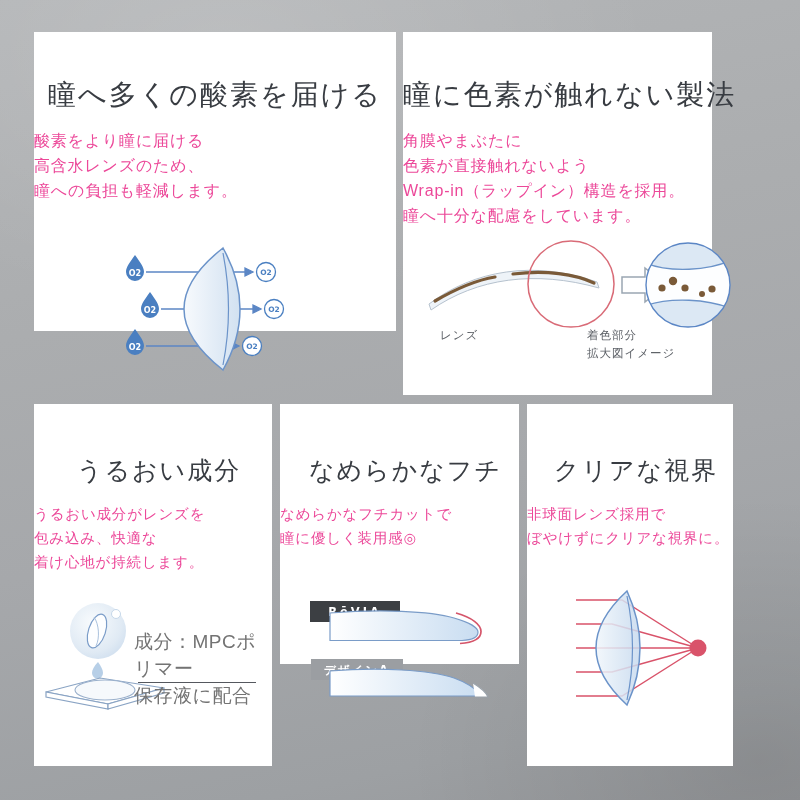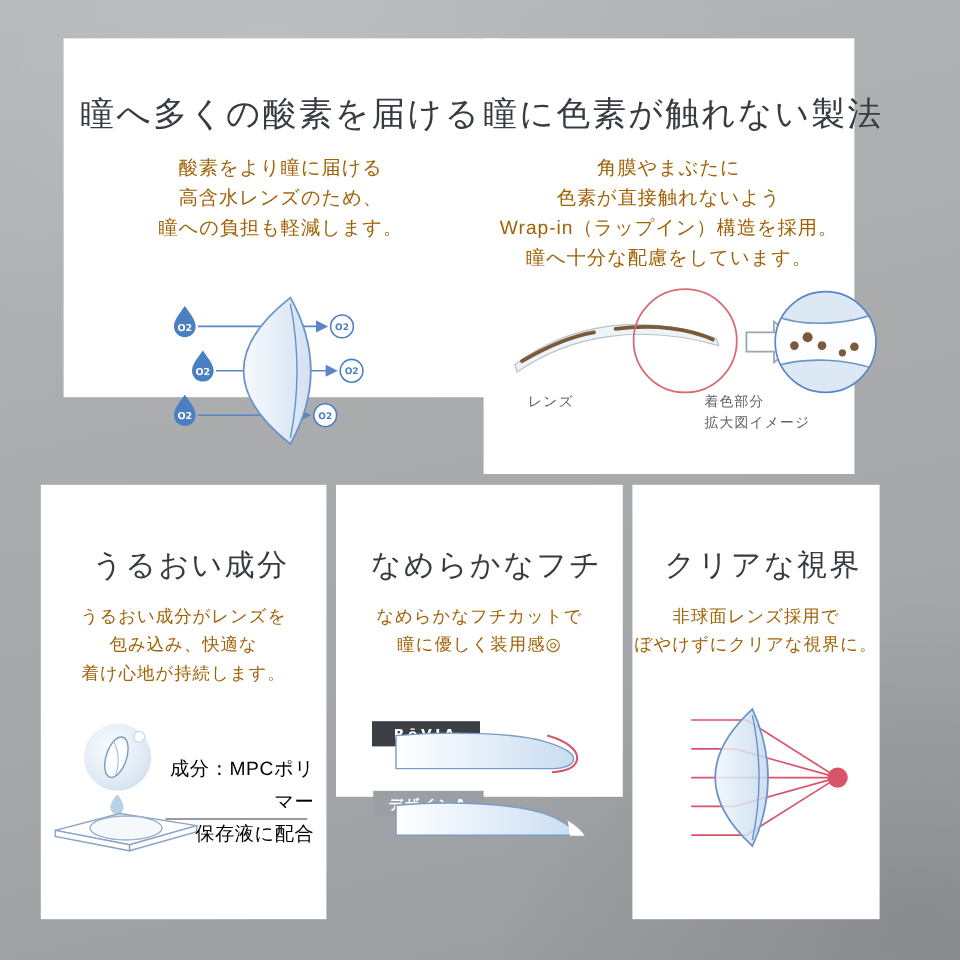--- a/index.html
+++ b/index.html
@@ -4,38 +4,38 @@
 <style>
   html,body{margin:0;padding:0;}
   body{width:800px;height:800px;overflow:hidden;
        font-family:"Liberation Sans","DejaVu Sans",sans-serif;}
   #stage{position:relative;width:800px;height:800px;
     background:
       radial-gradient(90% 55% at 28% 6%, rgba(255,255,255,0.14), rgba(255,255,255,0) 60%),
       radial-gradient(80% 60% at 95% 95%, rgba(0,0,0,0.10), rgba(0,0,0,0) 55%),
       linear-gradient(168deg,#b3b5b7 0%,#abadaf 35%,#a6a8ab 60%,#9da0a3 88%,#97999c 100%);}
   .card{position:absolute;background:#ffffff;}
-  #card-oxygen {left:34px; top:32px; width:362px;height:299px;margin-left:19px;}
+  #card-oxygen {left:34px; top:32px; width:362px;height:299px;}
   #card-pigment{left:403px;top:32px; width:309px;height:363px;}
   #card-moisture{left:34px;top:404px;width:238px;height:362px;}
   #card-edge   {left:280px;top:404px;width:239px;height:260px;}
   #card-clear  {left:527px;top:404px;width:206px;height:362px;}
 
   .title{font-family:"DejaVu Serif","Liberation Serif",serif;color:#383c42;
          text-align:center;white-space:nowrap;}
   .card-lg .title{font-size:28px;letter-spacing:2px;margin-top:44px;}
   .card-sm .title{font-size:25px;letter-spacing:2px;margin-top:50px;padding-left:12px;}
-  .body{color:#a16207;text-align:center;font-weight:500;letter-spacing:0.8px;}
+  .body{color:#ec4899;font-weight:500;letter-spacing:0.8px;}
   .card-lg .body{margin-top:14px;font-size:16px;line-height:25px;}
   .card-sm .body{margin-top:15px;font-size:14.5px;line-height:24px;}
   .illus{position:absolute;}
   .caption{position:absolute;font-size:11.5px;line-height:18px;color:#5a5e64;
            letter-spacing:1px;}
-  .note{position:absolute;left:100px;top:224px;width:128px;text-align:right;
-        font-size:16px;line-height:27px;color:#000000;letter-spacing:0.5px;}
+  .note{position:absolute;left:100px;top:224px;width:128px;text-align:left;
+        font-size:19px;line-height:27px;color:#737373;letter-spacing:0.5px;}
   .note-underline{position:absolute;left:104px;top:278px;width:118px;height:0;
         border-bottom:1.2px solid #55585e;}
   svg text{font-family:"DejaVu Sans","Liberation Sans",sans-serif;}
 </style>
 </head>
 <body>
 
 <div id="stage">
 
   <div class="card card-lg" id="card-oxygen">

